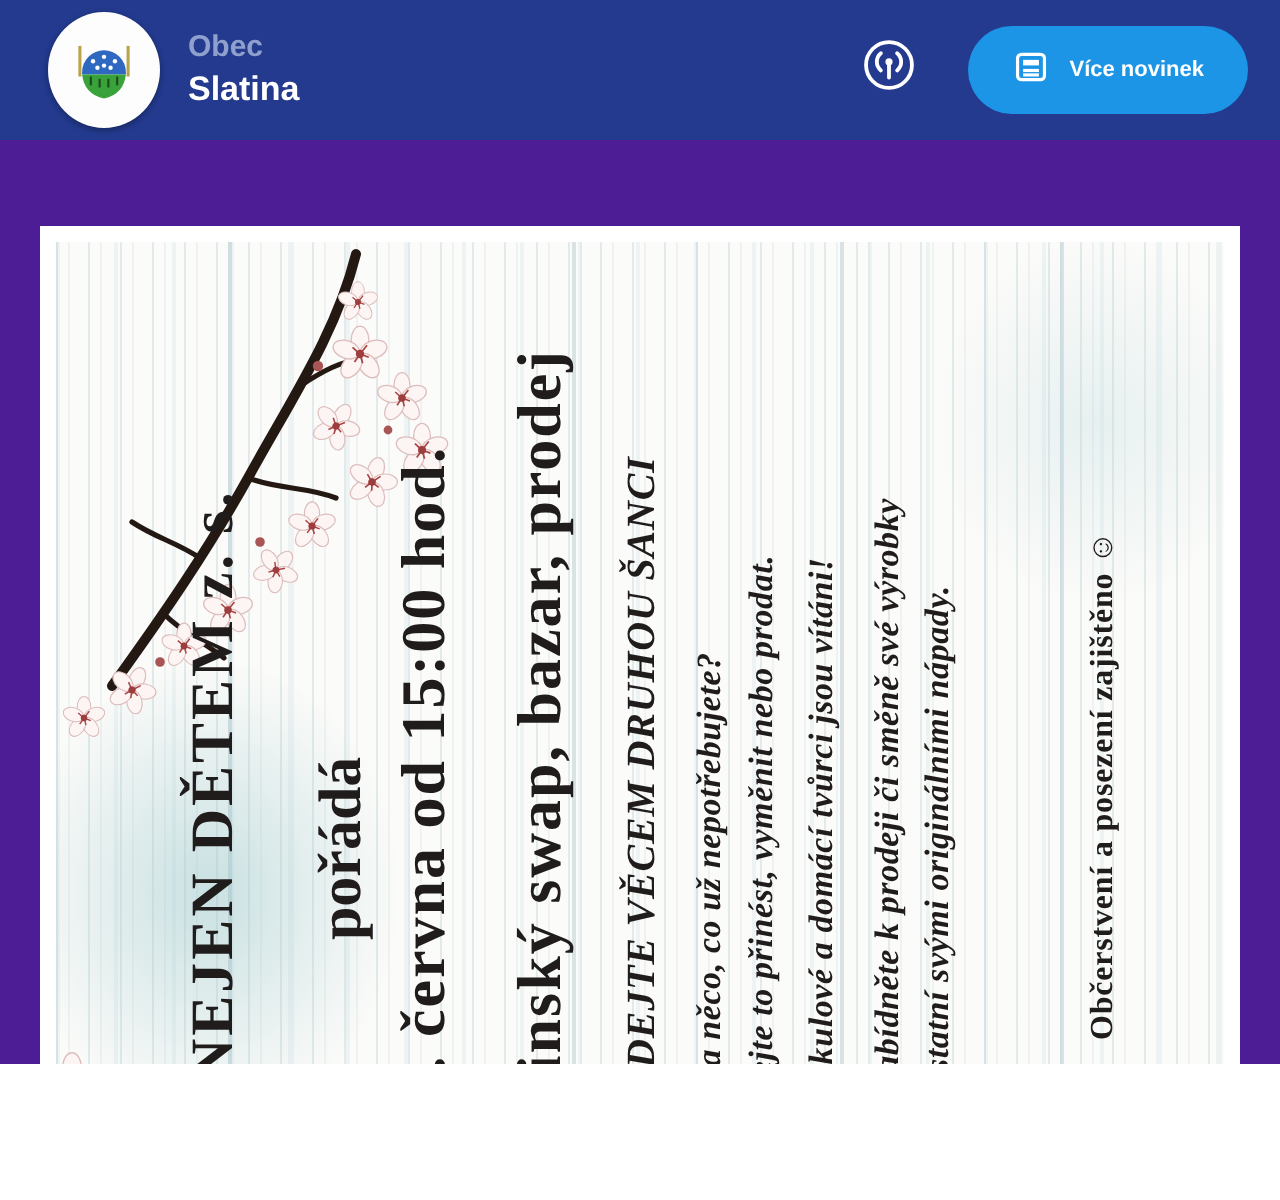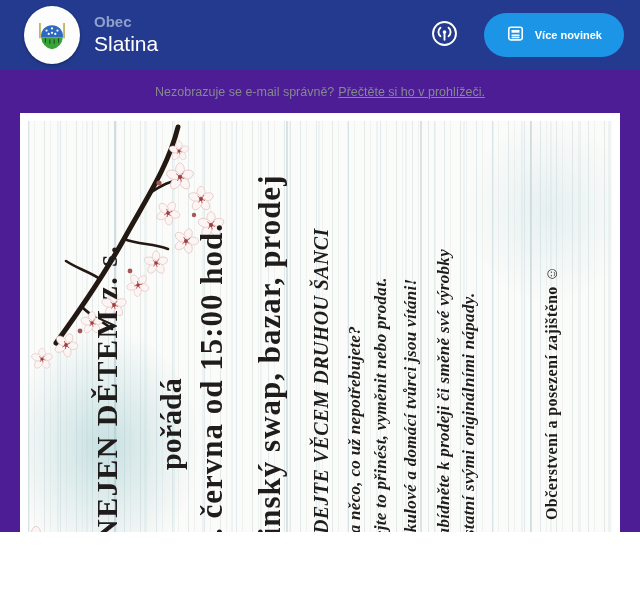--- a/index.html
+++ b/index.html
@@ -5,21 +5,21 @@
   html,body{margin:0;padding:0;}
   body{font-family:"Liberation Sans",sans-serif;}
   .screen{position:relative;width:640px;height:532px;background:#4c1d95;overflow:hidden;padding-left:40px;}
 
   
   .header{position:absolute;top:0;left:0;width:640px;height:70px;background:#233a8e;display:flex;align-items:center;box-sizing:border-box;padding:0 16px 0 24px;}
   .org{display:flex;align-items:center;gap:14px;cursor:pointer;}
   .org-badge{width:56px;height:58px;background:#fdfdfd;border-radius:50%;display:flex;align-items:center;justify-content:center;box-shadow:0 1px 3px rgba(0,0,0,.35);}
   .org-text{line-height:1.25;}
   .org-label{color:#8fa0cc;font-size:15px;font-weight:bold;}
-  .org-name{color:#ffffff;font-size:21px;}
+  .org-name{color:#ffffff;font-size:17px;font-weight:bold;}
   .spacer{flex:1;}
   .brand{display:flex;align-items:center;gap:8px;margin-right:26px;cursor:pointer;}
   .brand-name{color:#ffffff;font-size:16.5px;font-weight:bold;letter-spacing:.6px;}
   .btn{display:flex;align-items:center;gap:10px;background:#1d95e6;border:none;border-radius:22px;height:44px;padding:0 22px;cursor:pointer;}
   .btn-label{color:#ffffff;font-size:11px;font-weight:bold;}
 
   
   .browser-row{position:absolute;top:70px;left:0;width:640px;height:43px;display:flex;align-items:center;justify-content:center;font-size:12.5px;color:#85898f;gap:4px;}
   .browser-link{color:#85898f;text-decoration:underline;cursor:pointer;}
 
@@ -111,24 +111,20 @@
           <rect x="3.5" y="4" width="17" height="16" rx="2.5"></rect>
           <rect x="7" y="7.5" width="10" height="3.5" fill="#ffffff" stroke="none"></rect>
           <line x1="7" y1="14.2" x2="17" y2="14.2"></line>
           <line x1="7" y1="17" x2="17" y2="17"></line>
         </svg>
       </span>
       <span class="btn-label">Více novinek</span>
     </button>
   </div>
 
-  <div class="browser-row">
-    <span>Nezobrazuje se e-mail správně?</span>
-    <a class="browser-link">Přečtěte si ho v prohlížeči.</a>
-  </div>
 
   <div class="poster">
     <div class="wood">
       <div class="seam s1"></div>
         <div class="seam s2"></div>
         <div class="seam s3"></div>
         <div class="seam s4"></div>
       <div class="patch p1"></div>
         <div class="patch p2"></div>
         <div class="patch p3"></div>

